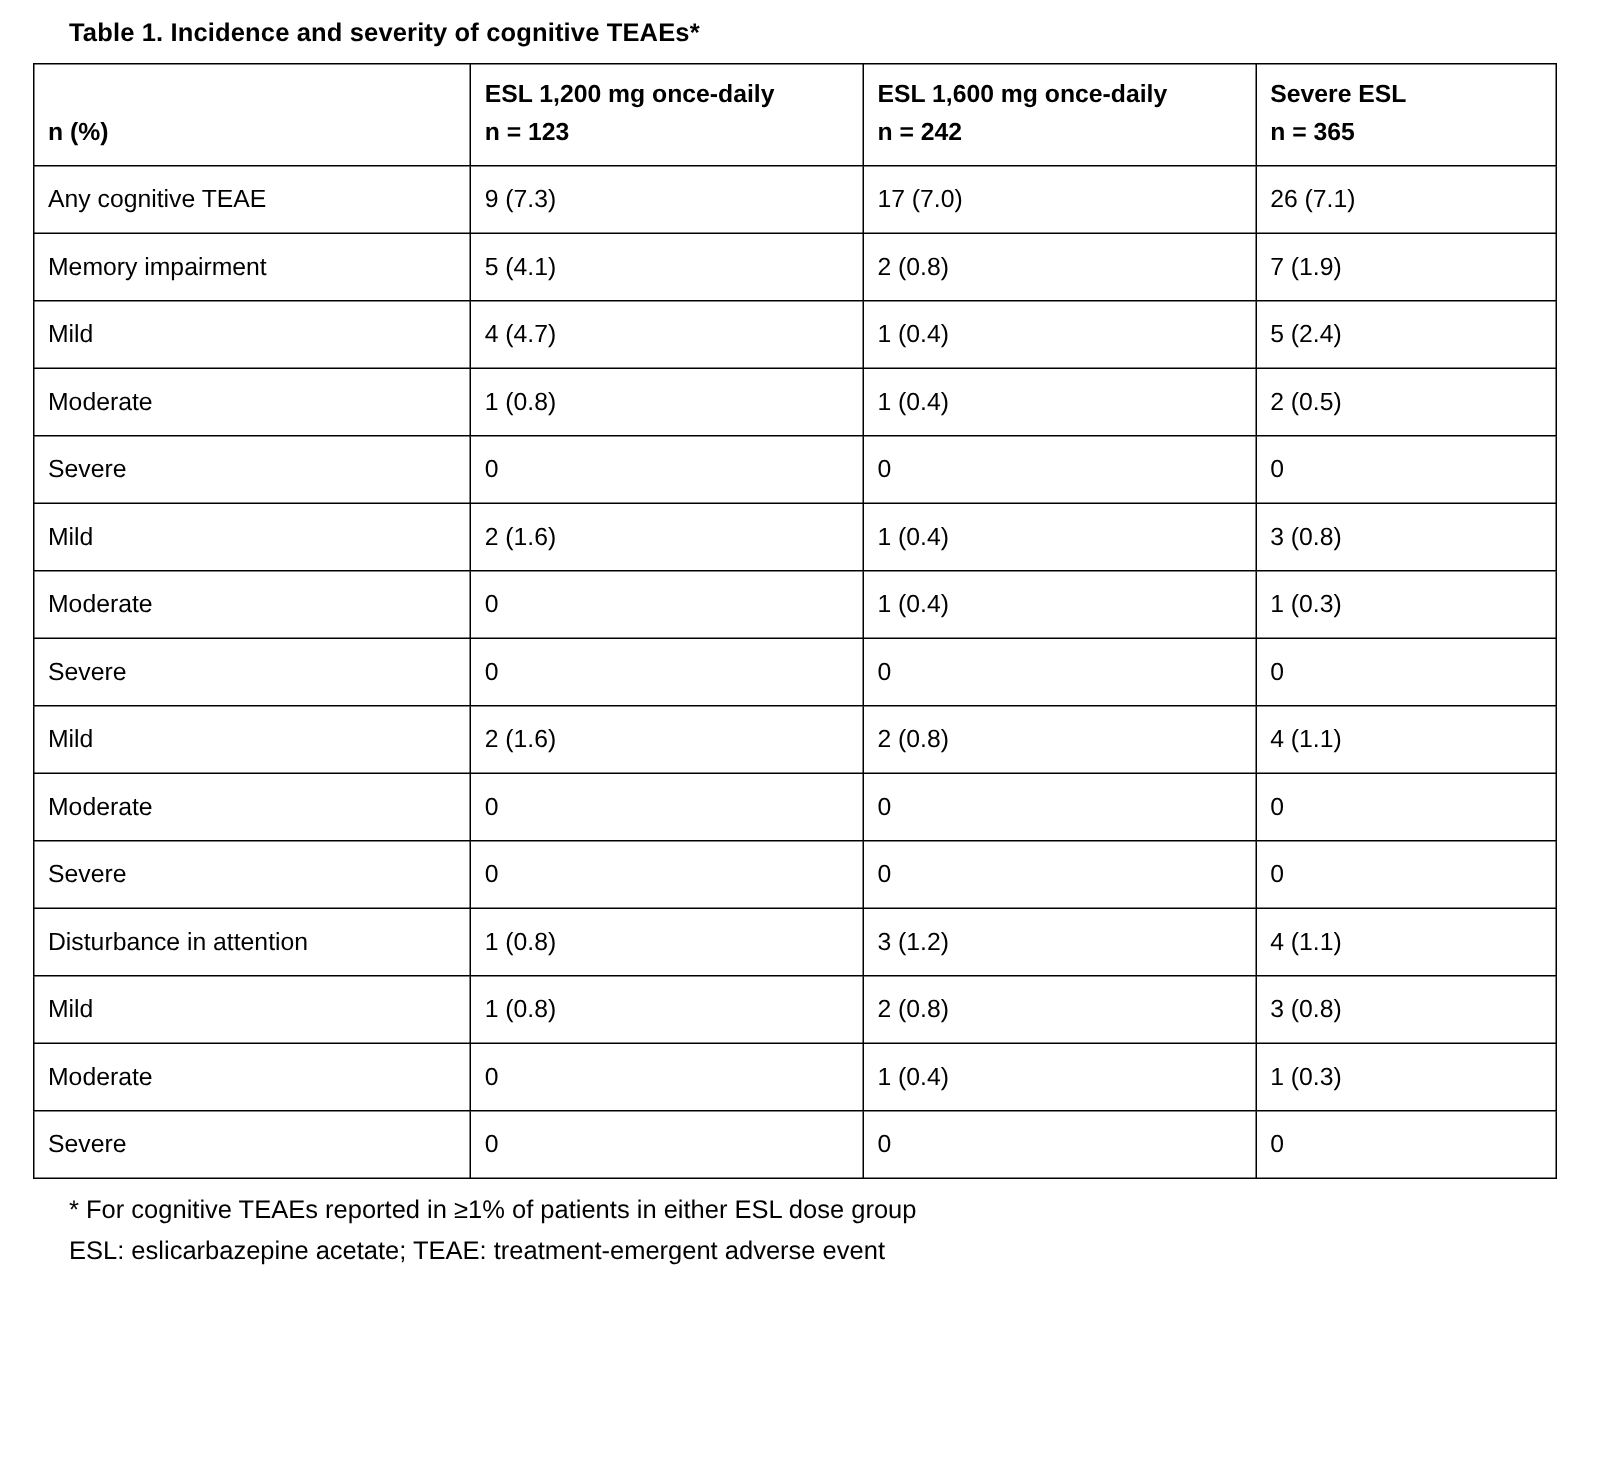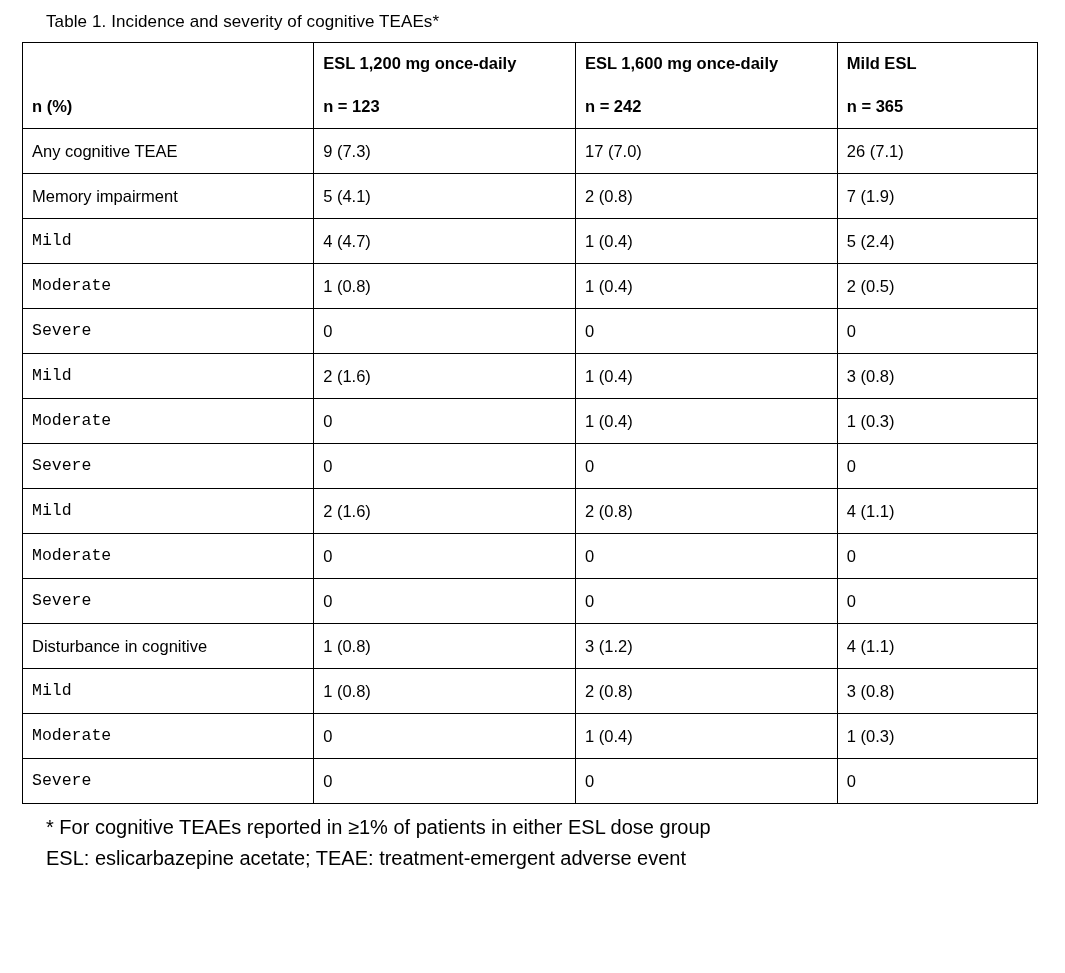--- a/index.html
+++ b/index.html
@@ -16,21 +16,21 @@
   }
   .page {
     position: relative;
     width: 1065px;
     height: 973px;
     box-sizing: border-box;
     padding: 0;
   }
   .table-title {
     font-size: 17px;
-    font-weight: normal;
+    font-weight: bold;
     margin: 12px 0 10px 46px;
     letter-spacing: 0.1px;
   }
   table.teae {
     border-collapse: collapse;
     margin-left: 22px;
     width: 1016px;
     table-layout: fixed;
   }
   table.teae td, table.teae th {
@@ -44,31 +44,31 @@
     background: #ffffff;
   }
   table.teae thead th {
     font-weight: bold;
     padding: 10px 9px 12px 9px;
     vertical-align: bottom;
   }
   .col-label { width: 288px; }
   .col-num { width: 259px; }
   .col-total { width: 198px; }
-  .hdr-line1 { display: block; margin-bottom: 22px; }
+  .hdr-line1 { display: block; margin-bottom: 4px; }
   .hdr-line2 { display: block; }
   .hdr-stub-wrap { display: block; }
   .hdr-stub-spacer { display: block; height: 21px; }
   .lvl0 { padding-left: 9px; }
   .lvl1 { padding-left: 34px; }
-  .lvl2 { padding-left: 56px; font-family: Liberation Mono, monospace; }
+  .lvl2 { padding-left: 56px; }
   tbody tr td { height: 32px; }
   .footnotes {
     margin: 8px 0 0 46px;
-    font-size: 20px;
+    font-size: 17px;
     line-height: 1.55;
   }
   .footnote { display: block; }
 </style>
 </head>
 <body>
 
 <div class="page">
 
   <div class="table-title">Table 1. Incidence and severity of cognitive TEAEs*</div>
@@ -88,21 +88,21 @@
         </th>
         <th>
           <span class="hdr-line1">ESL 1,200 mg once-daily</span>
           <span class="hdr-line2">n = 123</span>
         </th>
         <th>
           <span class="hdr-line1">ESL 1,600 mg once-daily</span>
           <span class="hdr-line2">n = 242</span>
         </th>
         <th>
-          <span class="hdr-line1">Mild ESL</span>
+          <span class="hdr-line1">Severe ESL</span>
           <span class="hdr-line2">n = 365</span>
         </th>
       </tr>
     </thead>
     <tbody>
       <tr>
         <td class="lvl0">Any cognitive TEAE</td>
         <td>9 (7.3)</td>
         <td>17 (7.0)</td>
         <td>26 (7.1)</td>
@@ -161,21 +161,21 @@
         <td>0</td>
         <td>0</td>
       </tr>
       <tr>
         <td class="lvl2">Severe</td>
         <td>0</td>
         <td>0</td>
         <td>0</td>
       </tr>
       <tr>
-        <td class="lvl1">Disturbance in cognitive</td>
+        <td class="lvl1">Disturbance in attention</td>
         <td>1 (0.8)</td>
         <td>3 (1.2)</td>
         <td>4 (1.1)</td>
       </tr>
       <tr>
         <td class="lvl2">Mild</td>
         <td>1 (0.8)</td>
         <td>2 (0.8)</td>
         <td>3 (0.8)</td>
       </tr>

